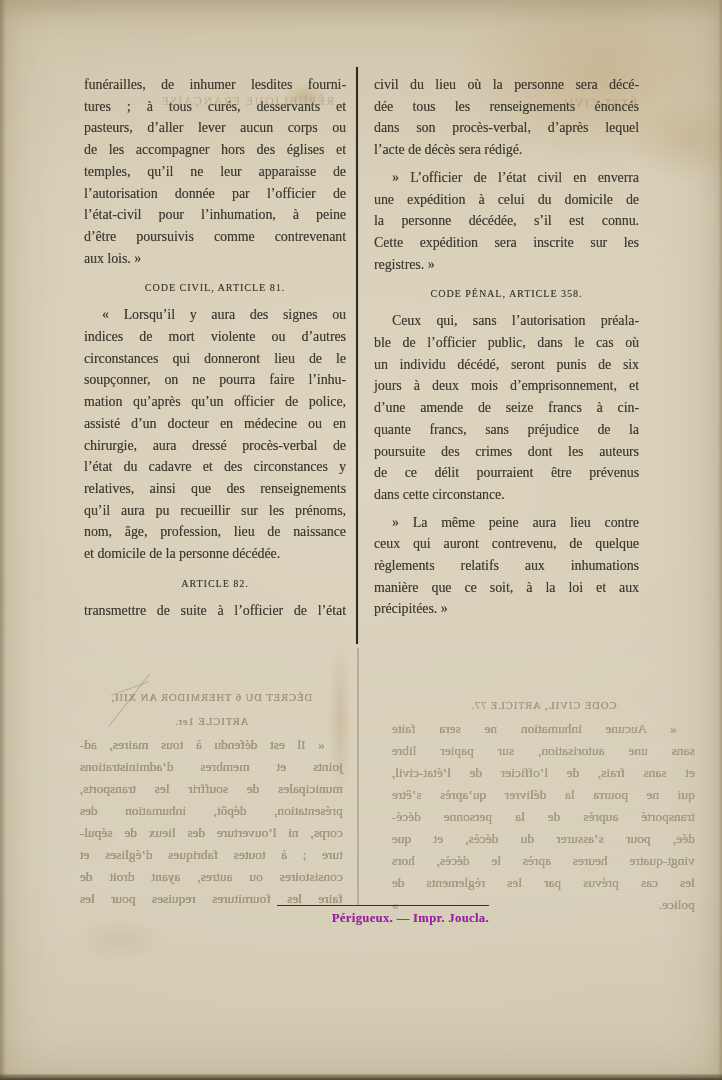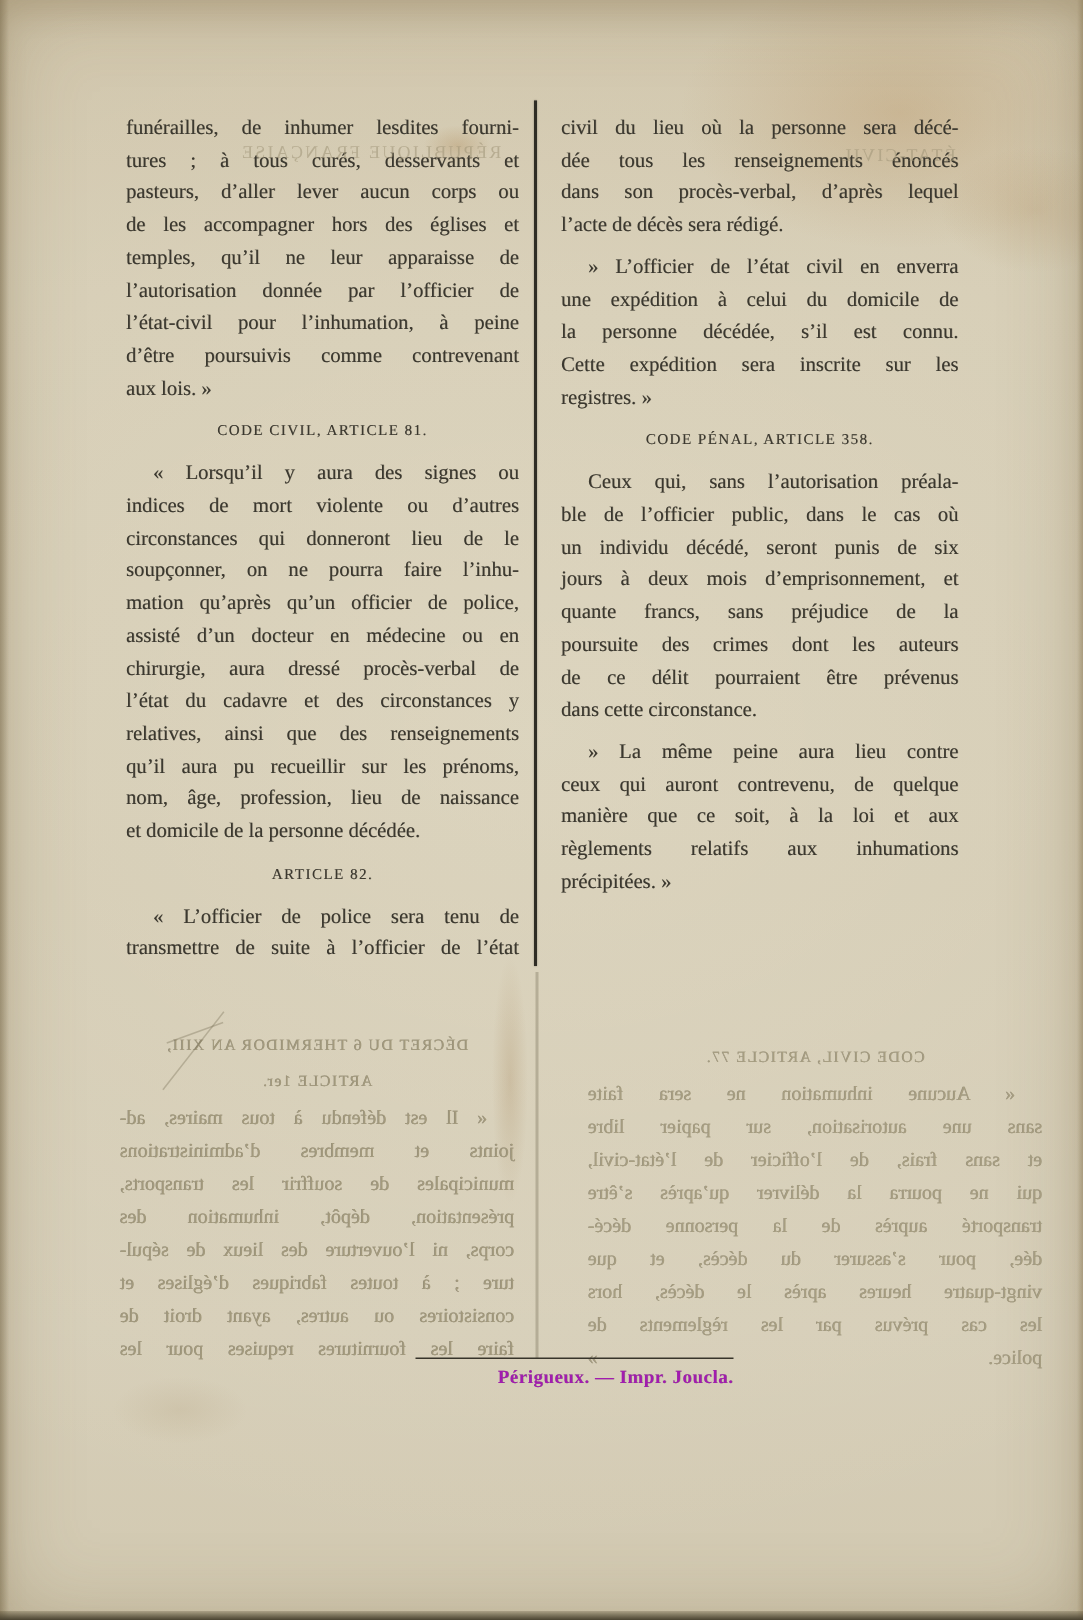--- a/index.html
+++ b/index.html
@@ -91,21 +91,20 @@
       <div class="line">assisté d’un docteur en médecine ou en</div>
       <div class="line">chirurgie, aura dressé procès-verbal de</div>
       <div class="line">l’état du cadavre et des circonstances y</div>
       <div class="line">relatives, ainsi que des renseignements</div>
       <div class="line">qu’il aura pu recueillir sur les prénoms,</div>
       <div class="line">nom, âge, profession, lieu de naissance</div>
       <div class="line lastline">et domicile de la personne décédée.</div>
     </div>
     <div class="heading">ARTICLE 82.</div>
     <div class="para">
-      <div class="line indent">« L’officier de police sera tenu de</div>
       <div class="line">transmettre de suite à l’officier de l’état</div>
     </div>
   </div>
 
 <div class="divider"></div>
 <div class="divider-ghost"></div>
 
 <div class="col col-right">
     <div class="para">
       <div class="line">civil du lieu où la personne sera décé-</div>
@@ -119,30 +118,31 @@
       <div class="line">la personne décédée, s’il est connu.</div>
       <div class="line">Cette expédition sera inscrite sur les</div>
       <div class="line lastline">registres. »</div>
     </div>
     <div class="heading">CODE PÉNAL, ARTICLE 358.</div>
     <div class="para">
       <div class="line indent">Ceux qui, sans l’autorisation préala-</div>
       <div class="line">ble de l’officier public, dans le cas où</div>
       <div class="line">un individu décédé, seront punis de six</div>
       <div class="line">jours à deux mois d’emprisonnement, et</div>
+      <div class="line">d’une amende de seize francs à cin-</div>
       <div class="line">quante francs, sans préjudice de la</div>
       <div class="line">poursuite des crimes dont les auteurs</div>
       <div class="line">de ce délit pourraient être prévenus</div>
       <div class="line lastline">dans cette circonstance.</div>
     </div>
     <div class="para">
       <div class="line indent">» La même peine aura lieu contre</div>
       <div class="line">ceux qui auront contrevenu, de quelque</div>
+      <div class="line">règlements relatifs aux inhumations</div>
       <div class="line">manière que ce soit, à la loi et aux</div>
-      <div class="line">règlements relatifs aux inhumations</div>
       <div class="line lastline">précipitées. »</div>
     </div>
   </div>
 
 <div class="col ghost ghost-left">
     <div class="heading">DÉCRET DU 6 THERMIDOR AN XIII,</div>
     <div class="heading">ARTICLE 1er.</div>
     <div class="para">
       <div class="line indent">« Il est défendu à tous maires, ad-</div>
       <div class="line">joints et membres d’administrations</div>

